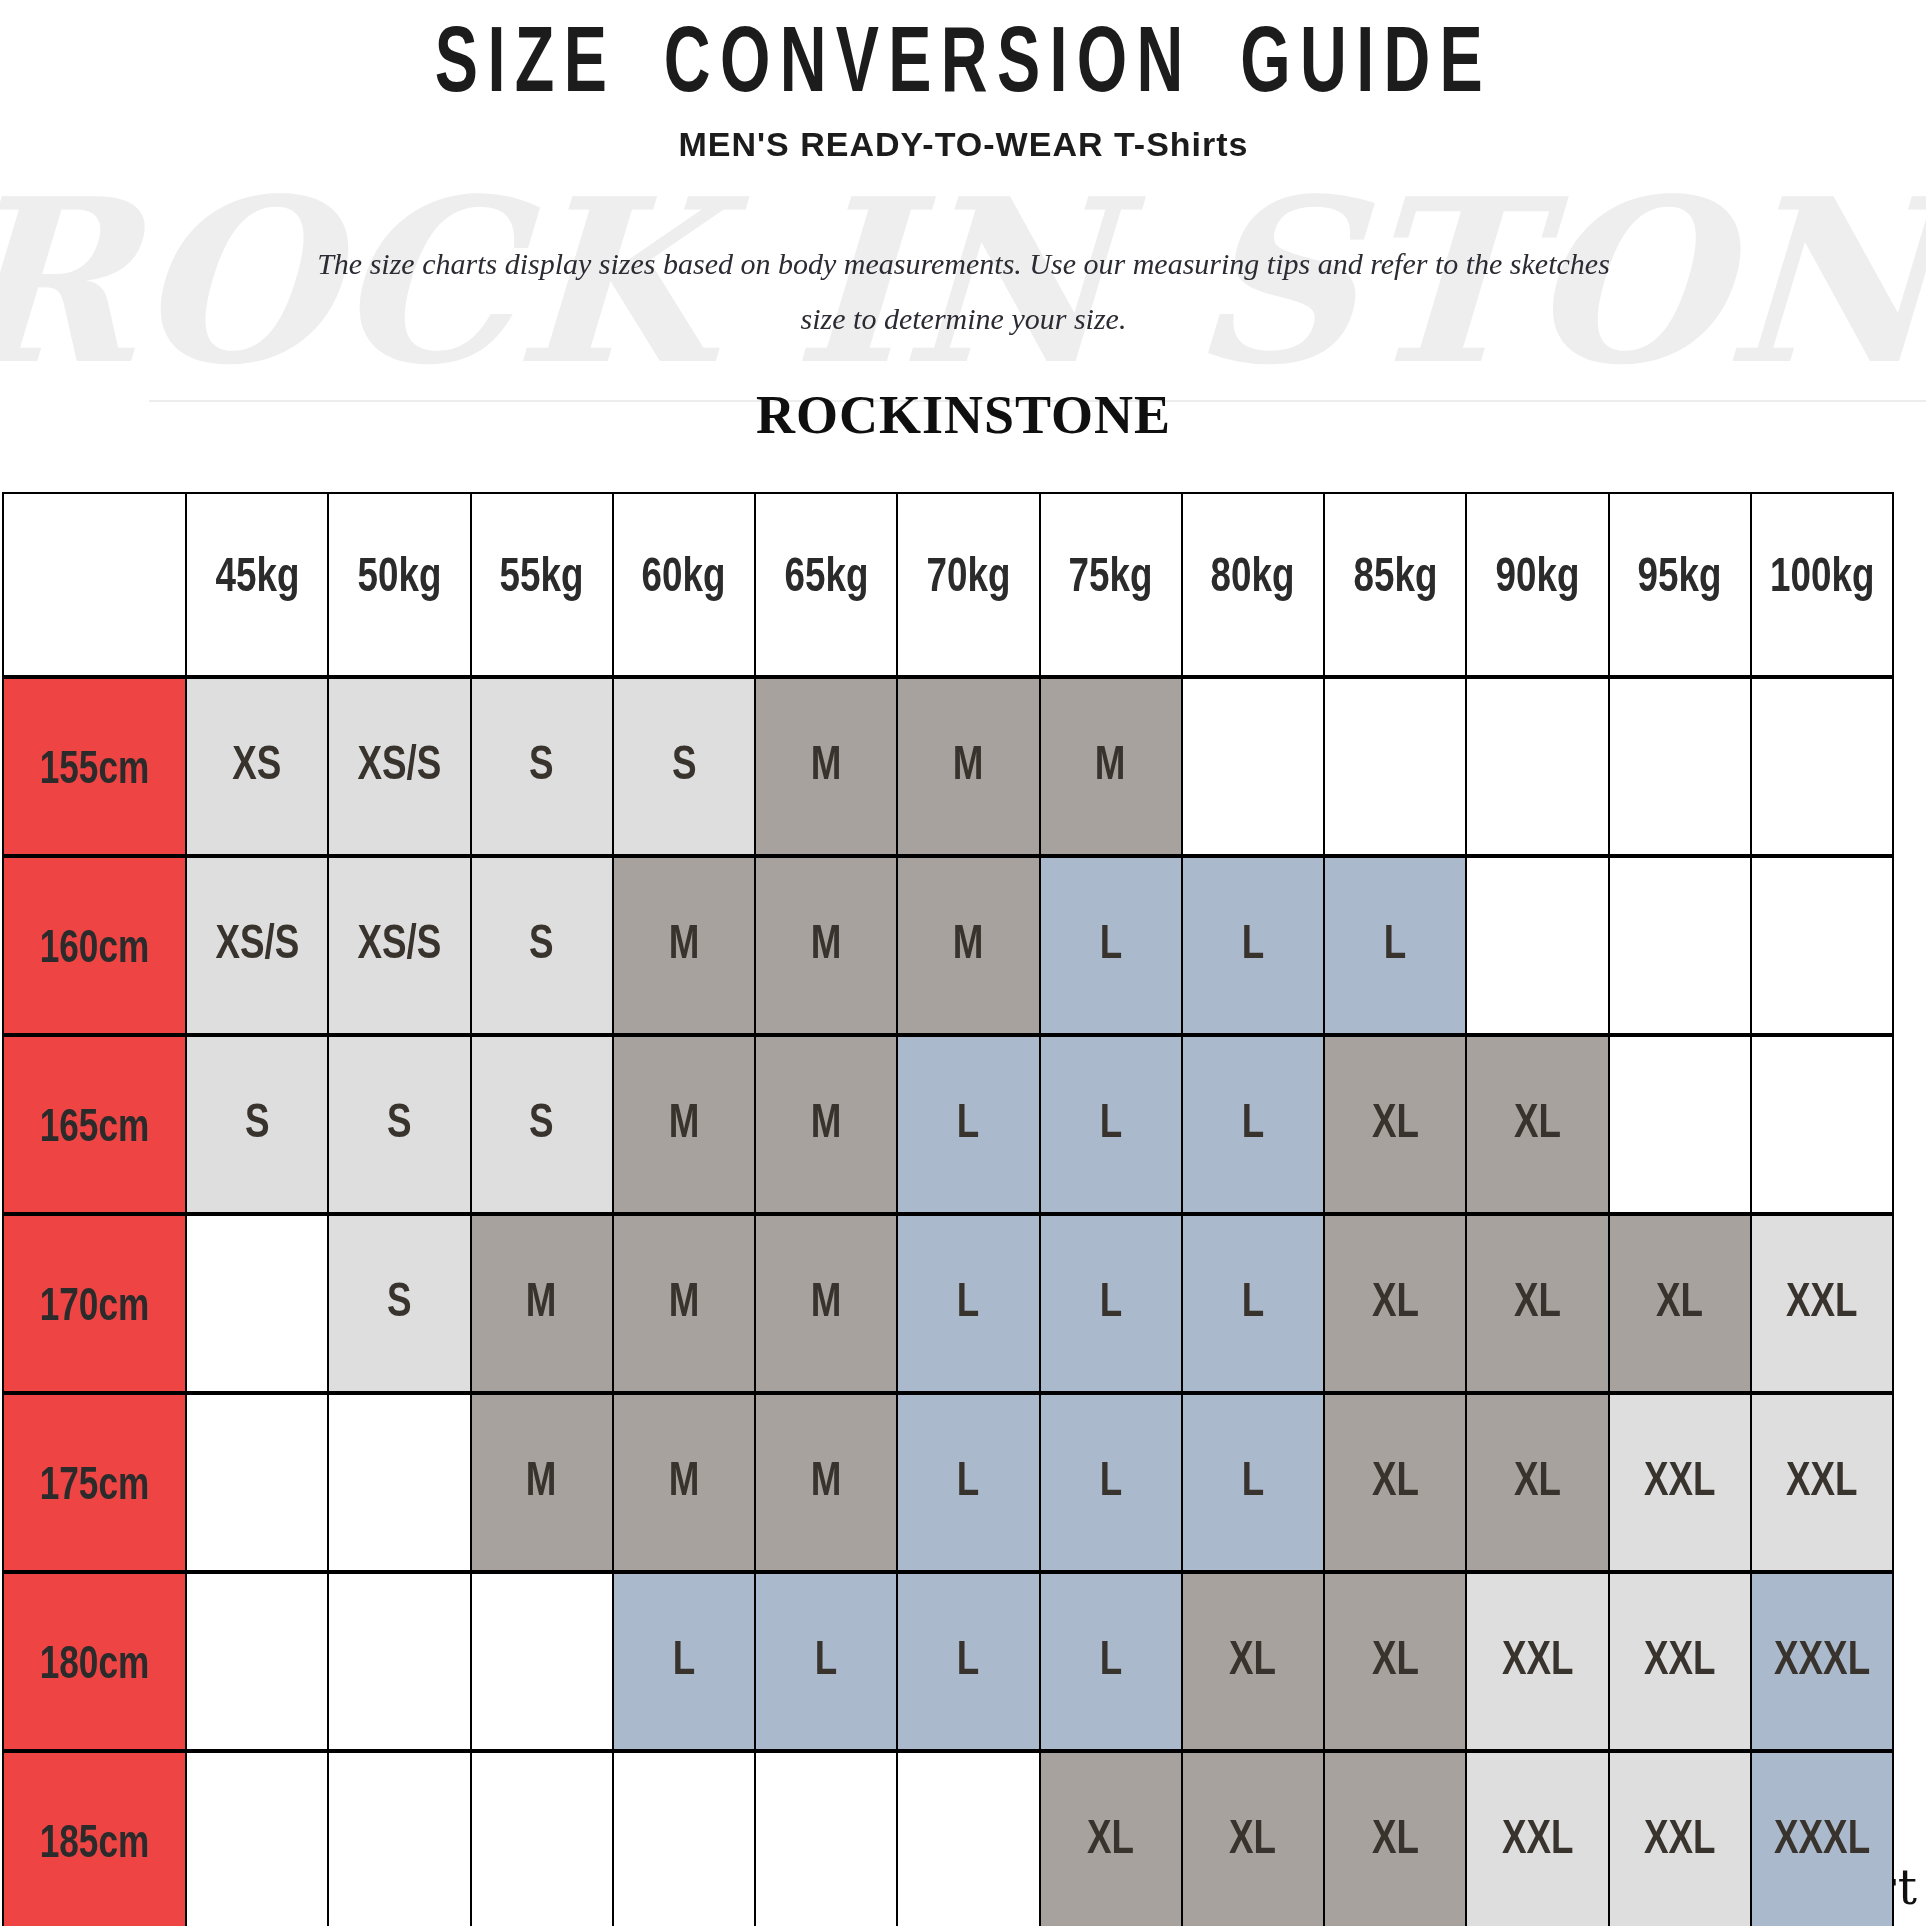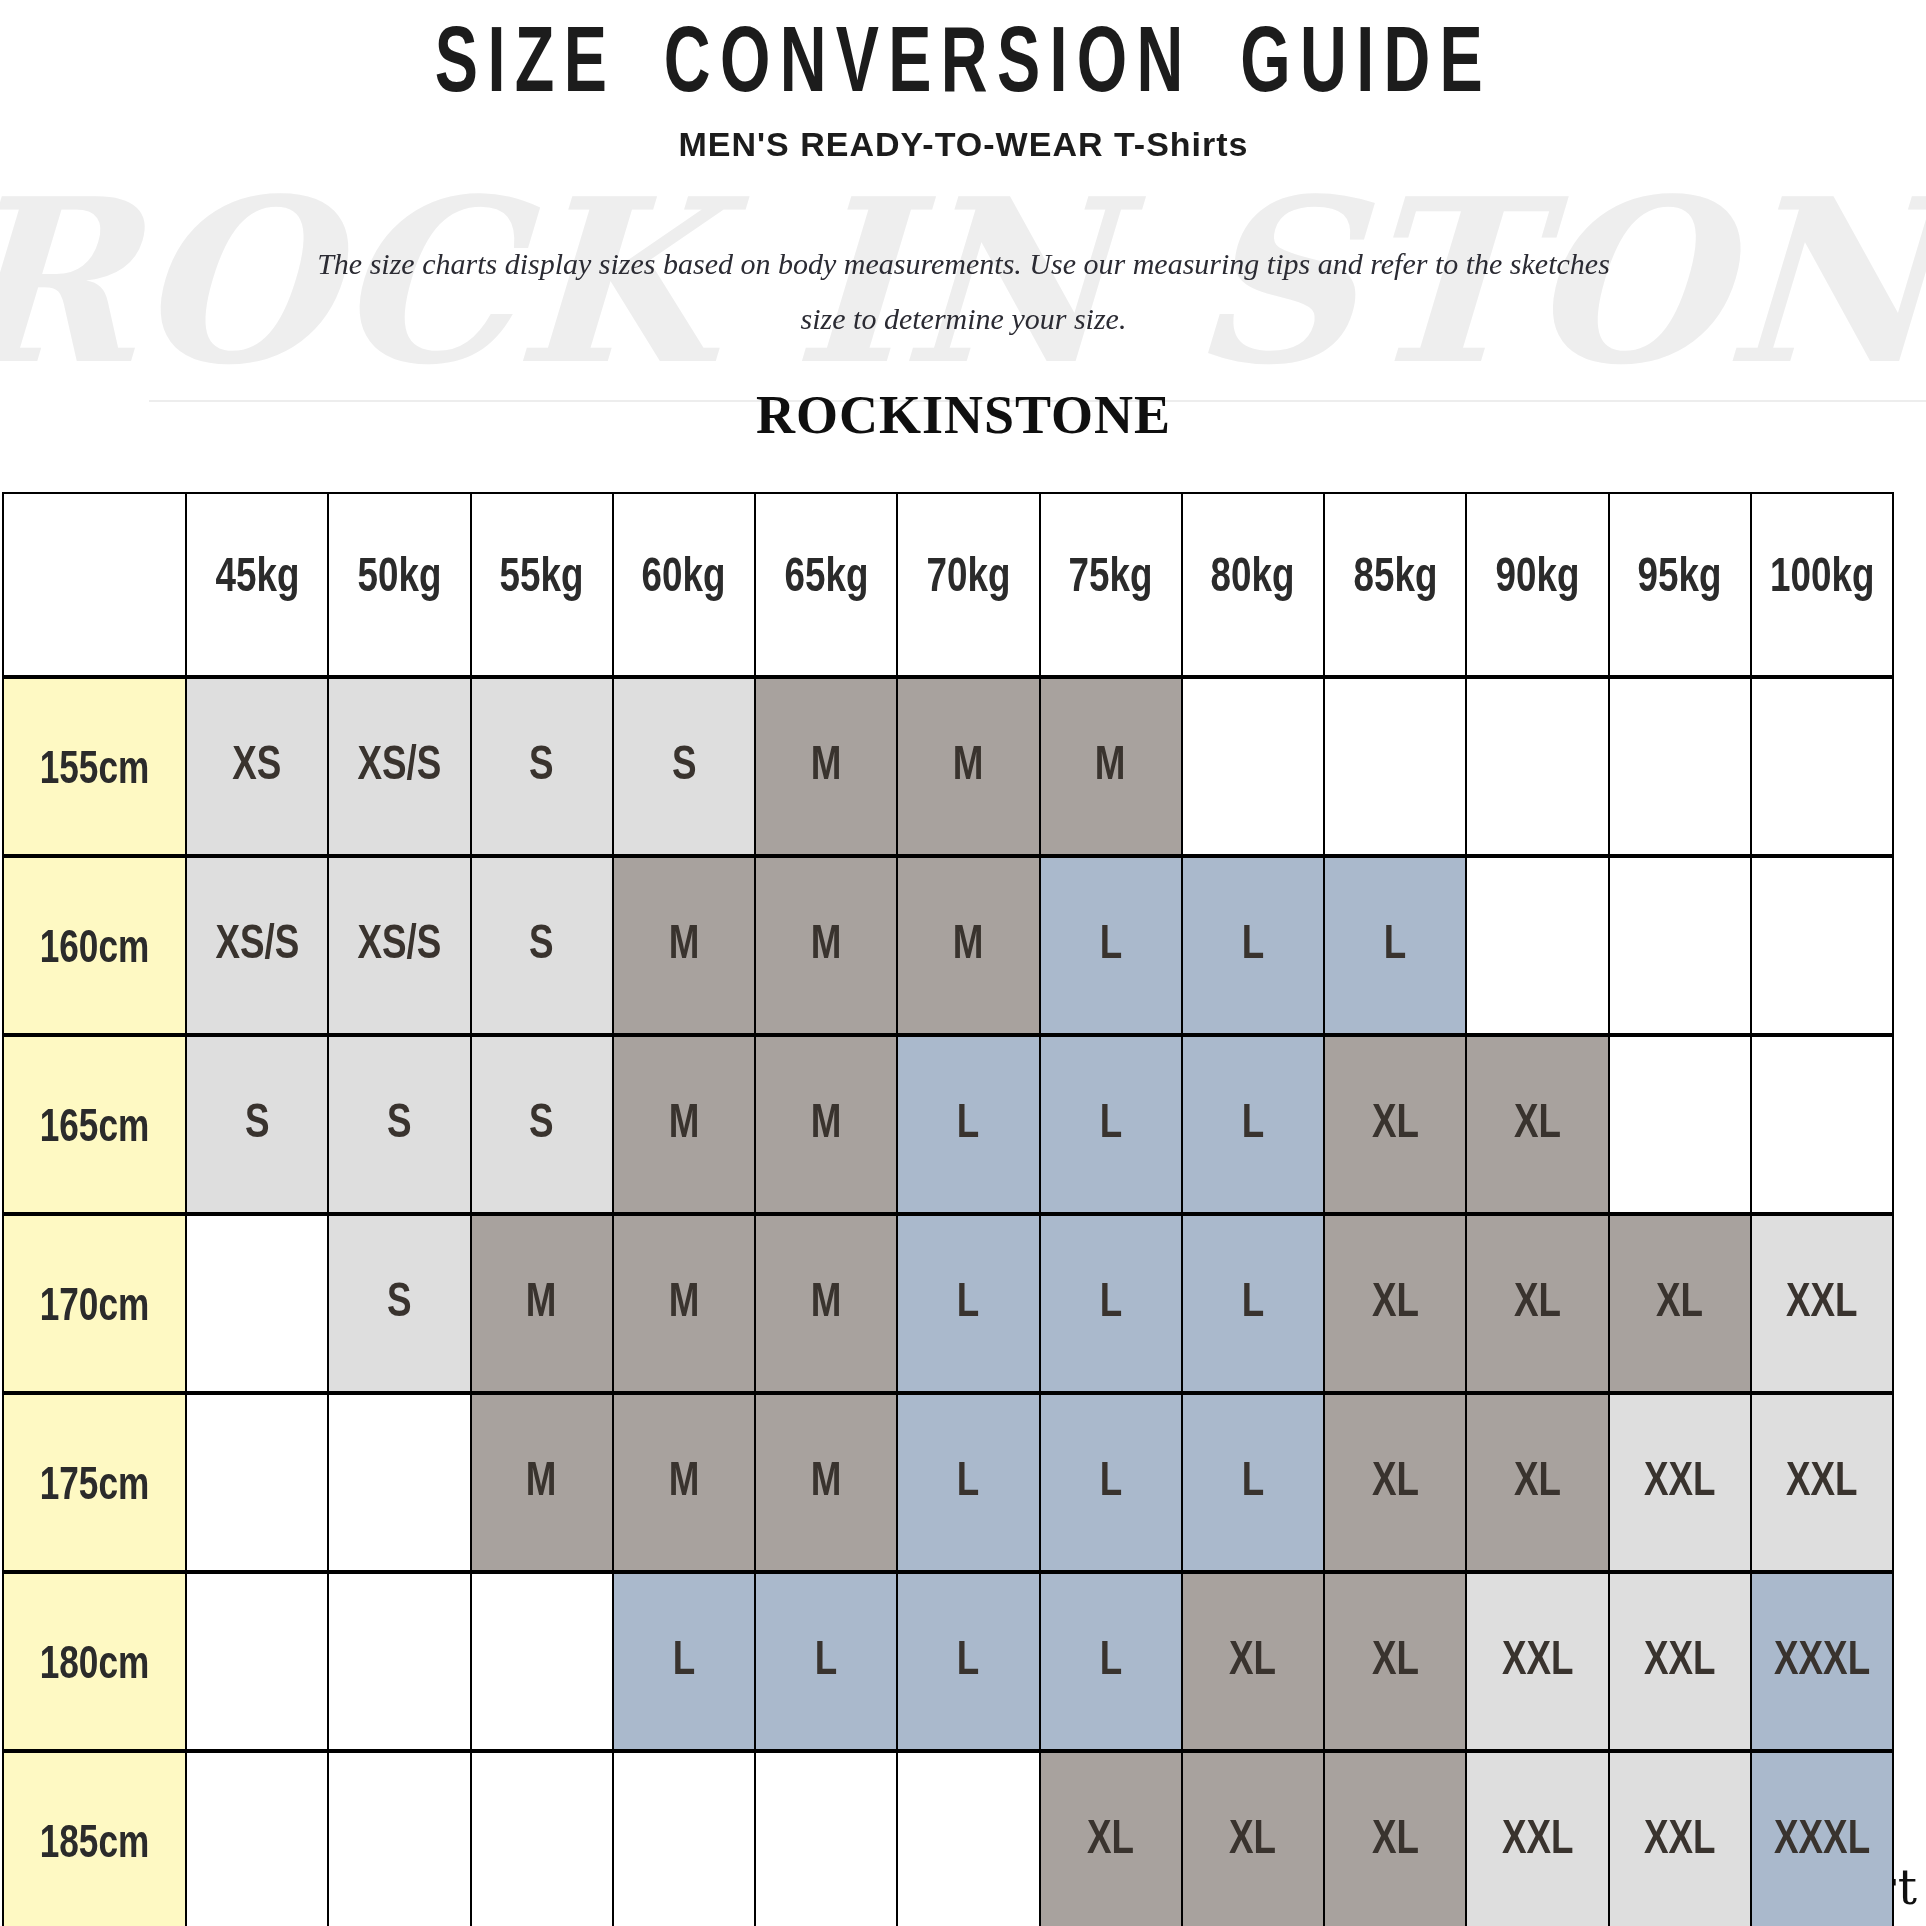--- a/index.html
+++ b/index.html
@@ -38,21 +38,21 @@
     border-collapse:collapse;table-layout:fixed;z-index:2;
   }
   .size-table th,.size-table td{
     border:2px solid #000;padding:0;text-align:center;vertical-align:middle;
   }
   .size-table thead th{
     height:159px;font-size:46px;font-weight:bold;color:#2b2b2b;
     padding-bottom:22px;background:#ffffff;
   }
   .size-table tbody th{
-    font-size:44px;font-weight:bold;color:#2b2b2b;background:#fef9c3;
+    font-size:44px;font-weight:bold;color:#2b2b2b;background:#ef4444;
   }
   .size-table tbody th,.size-table tbody td{
     height:165px;border-top-width:4px;border-bottom-width:4px;
   }
   .size-table tbody td{
     font-size:46px;font-weight:bold;color:#39332e;padding-bottom:10px;
   }
   .cond{display:inline-block;transform:scale(0.8,1.06);white-space:nowrap;}
   .corner{
     background-image:linear-gradient(to bottom right,

